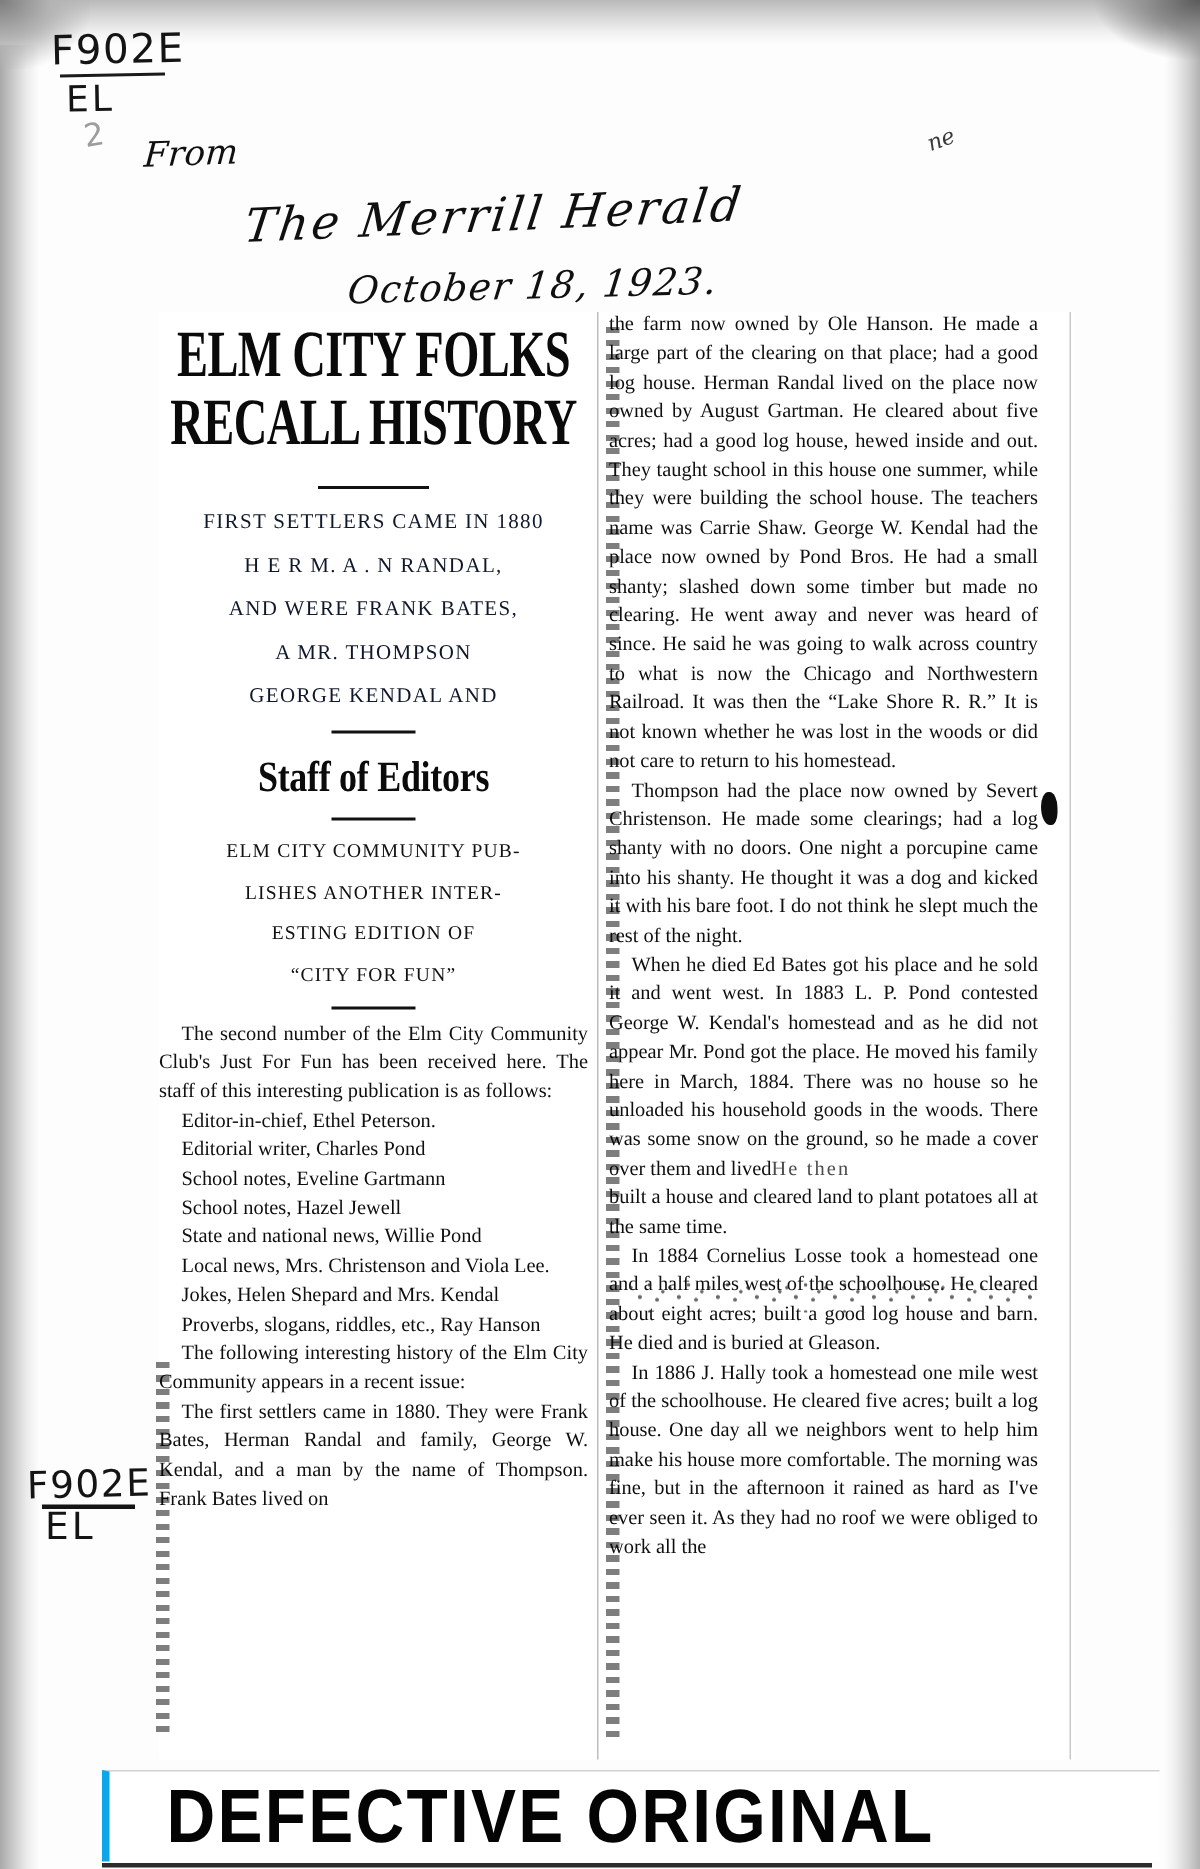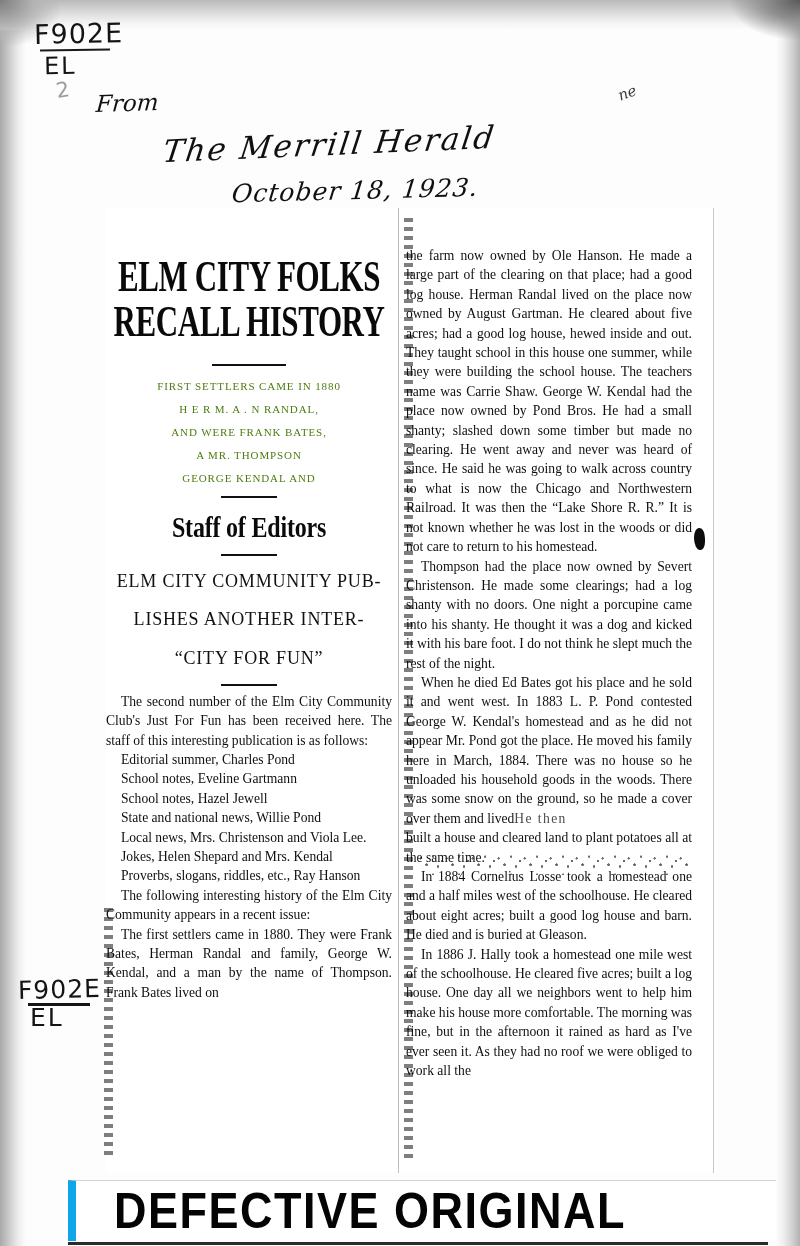--- a/index.html
+++ b/index.html
@@ -159,21 +159,20 @@
     position: absolute;
     left: 292px; top: 0;
     width: 1px; height: 965px;
     background: #bdbdbd;
   }
 
   .col {
     position: absolute;
     top: 0;
     width: 286px;
-    margin-top: 40px;
   }
   .col-left { left: 0; }
   .col-right { left: 300px; }
 
   
   .headline {
     font-family: "Liberation Serif", serif;
     font-weight: bold;
     font-size: 31px;
     line-height: 1.04;
@@ -191,45 +190,45 @@
   .rule-short {
     width: 74px;
     height: 2px;
     background: #111;
     margin: 10px auto 9px auto;
   }
   .rule-short.tiny { width: 56px; height: 2px; margin: 7px auto 6px auto; }
 
   .deck {
     font-family: "Liberation Serif", serif;
-    font-size: 11px;
+    font-size: 14px;
     line-height: 2.07;
     text-align: center;
     letter-spacing: 0.9px;
-    color: #4d7c0f;
+    color: #0f172a;
     margin: 0;
   }
   .deck .dk { display: block; white-space: nowrap; }
 
   .subhead {
     font-family: "Liberation Serif", serif;
     font-weight: bold;
     font-size: 24px;
     text-align: center;
     color: #0b0b0b;
     margin: 14px 0 0 0;
     letter-spacing: -0.2px;
     transform: scaleY(1.2);
     transform-origin: top center;
   }
   .subhead-spacer { height: 8px; }
 
   .deck2 {
     font-family: "Liberation Serif", serif;
-    font-size: 18px;
+    font-size: 13px;
     line-height: 2.12;
     text-align: center;
     letter-spacing: 0.8px;
     color: #111;
     margin: 0;
   }
   .deck2 .dk { display: block; white-space: nowrap; }
 
   
   .body-text {
@@ -283,21 +282,21 @@
       radial-gradient(circle at 92% 45%, #2a2a2a 0.9px, transparent 1.4px);
     background-size: 26px 18px;
     opacity: .7;
   }
 
   
   .defective-banner {
     position: absolute;
     left: 68px; top: 1180px;
     width: 700px; height: 60px;
-    border-left: 8px solid #0ea5e9;
+    border-left: 5px solid #0ea5e9;
     border-top: 1px solid #d2d2d2;
     display: flex;
     align-items: center;
     background: #ffffff;
   }
   .defective-text {
     font-family: "Liberation Sans", sans-serif;
     font-weight: bold;
     font-size: 45px;
     letter-spacing: 1.5px;
@@ -364,28 +363,30 @@
       <div class="rule-short tiny"></div>
 
       <h2 class="subhead">Staff of Editors</h2>
       <div class="subhead-spacer"></div>
 
       <div class="rule-short tiny"></div>
 
       <div class="deck2">
         <span class="dk">ELM  CITY  COMMUNITY PUB-</span>
         <span class="dk">LISHES  ANOTHER  INTER-</span>
+        <span class="dk">ESTING EDITION OF</span>
         <span class="dk">“CITY FOR FUN”</span>
       </div>
 
       <div class="rule-short tiny"></div>
 
       <div class="body-text">
         <p>The second number of the Elm City Community Club's Just For Fun has been received here.  The staff of this interesting publication is as follows:</p>
-        <p>Editorial summer, Charles Pond</p>
+        <p>Editor-in-chief, Ethel Peterson.</p>
+        <p>Editorial writer, Charles Pond</p>
         <p>School notes, Eveline Gartmann</p>
         <p>School notes, Hazel Jewell</p>
         <p>State and national news,  Willie Pond</p>
         <p>Local news, Mrs. Christenson and Viola Lee.</p>
         <p>Jokes,  Helen Shepard  and  Mrs. Kendal</p>
         <p>Proverbs, slogans, riddles, etc., Ray Hanson</p>
         <p>The following  interesting  history of the Elm City Community appears in a recent issue:</p>
         <p>The  first  settlers  came in 1880. They  were  Frank Bates,  Herman Randal and family, George W. Kendal, and  a man by the  name  of Thompson.   Frank Bates lived  on</p>
       </div>
     </div>

